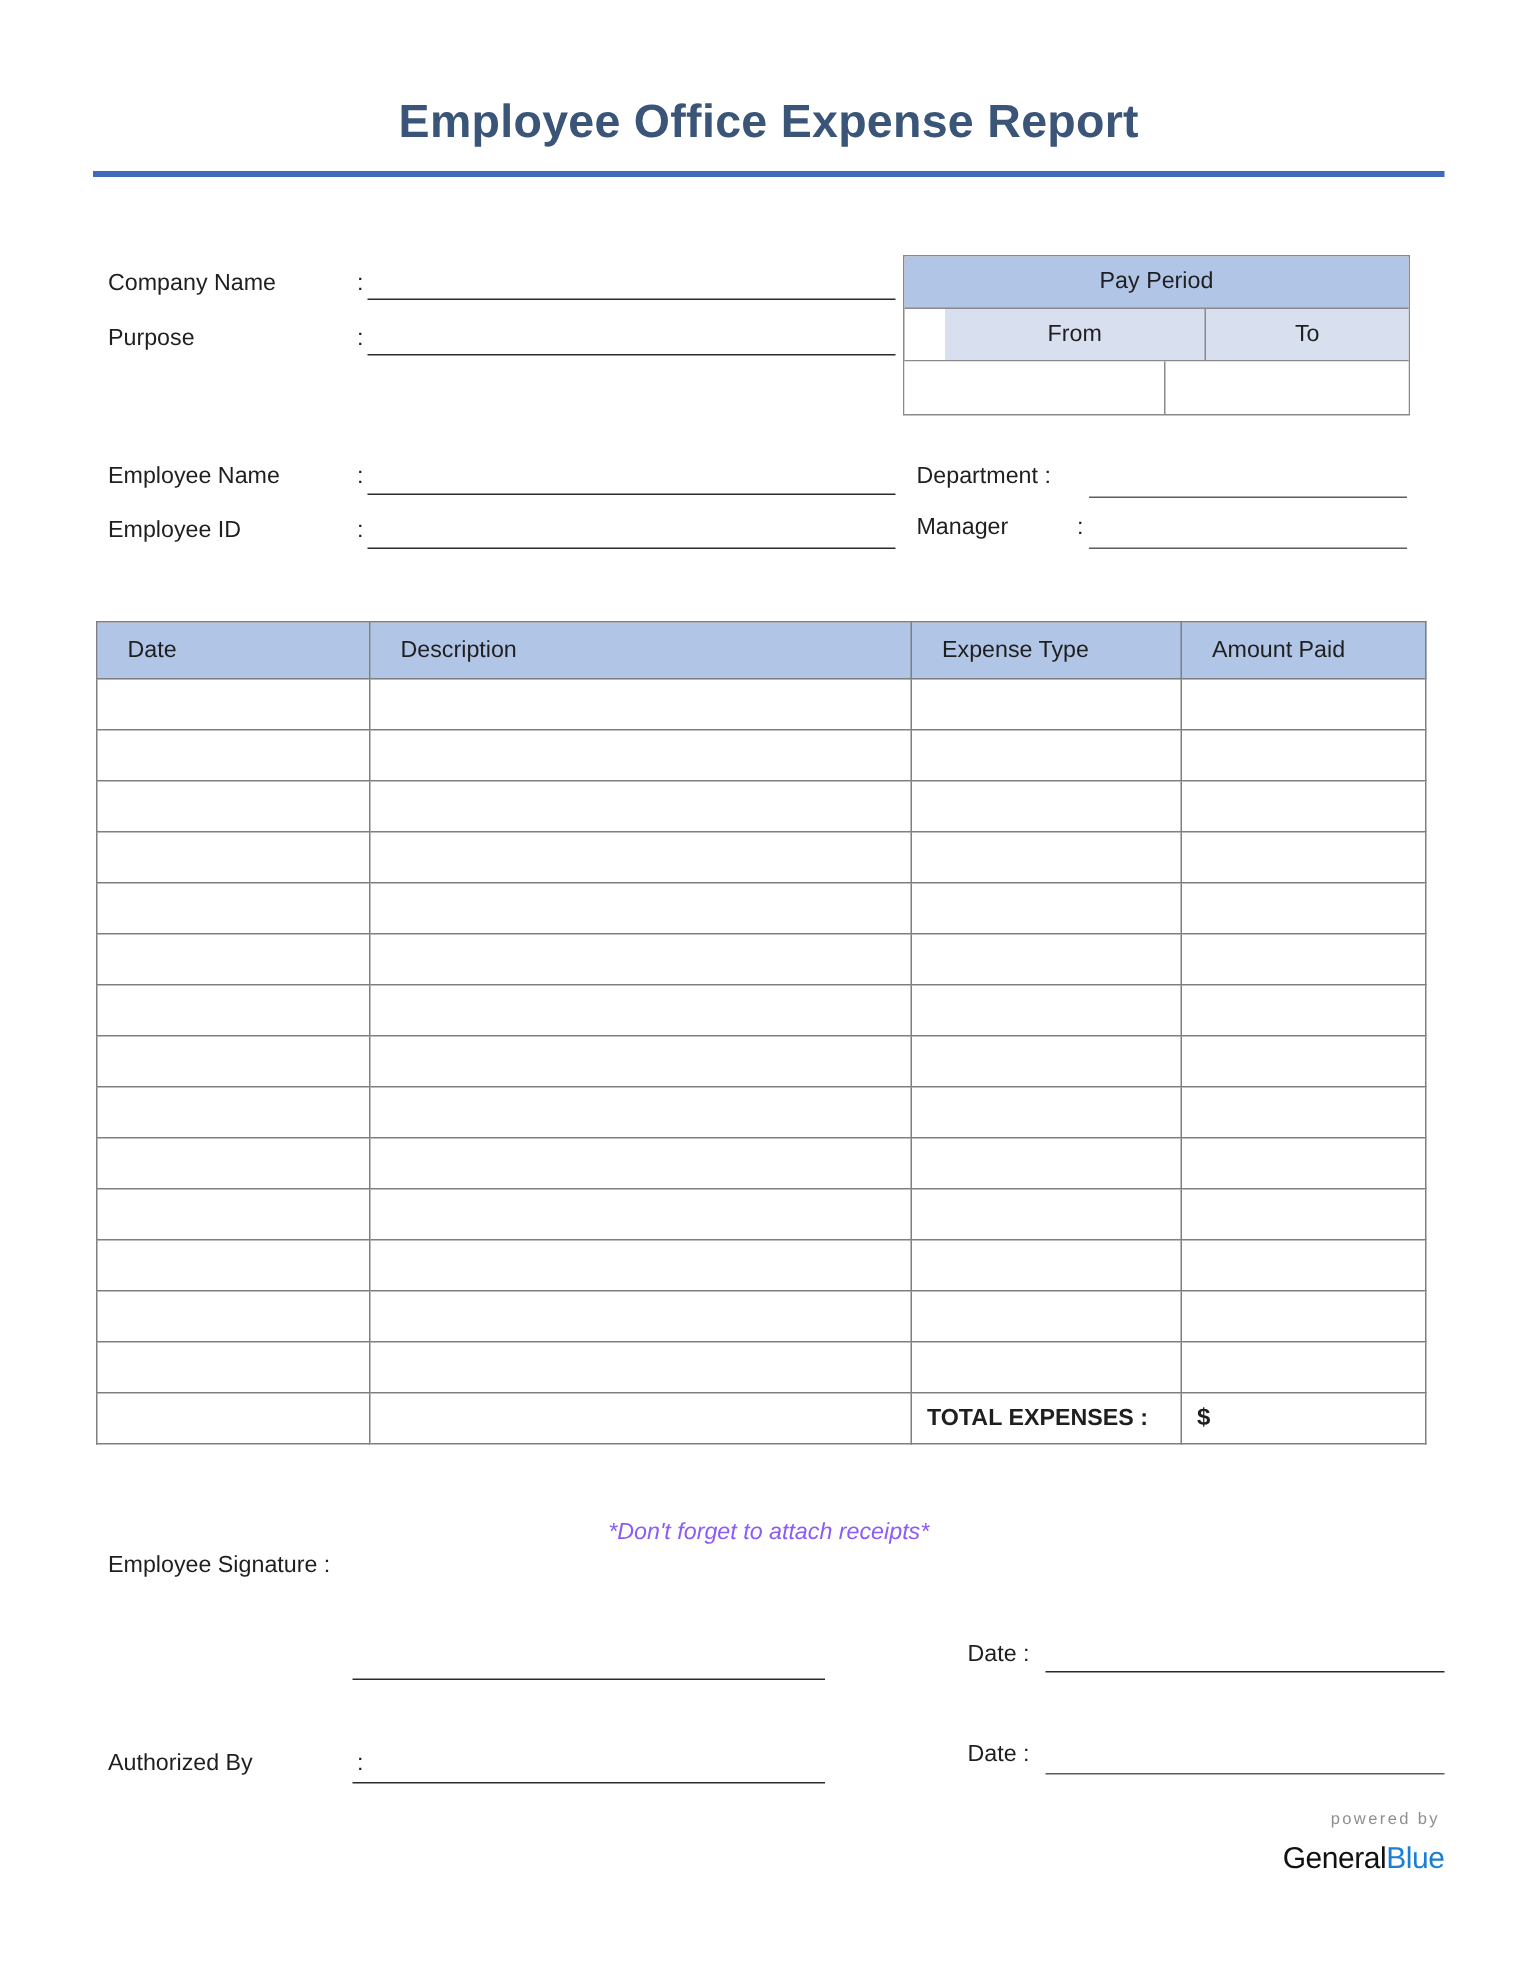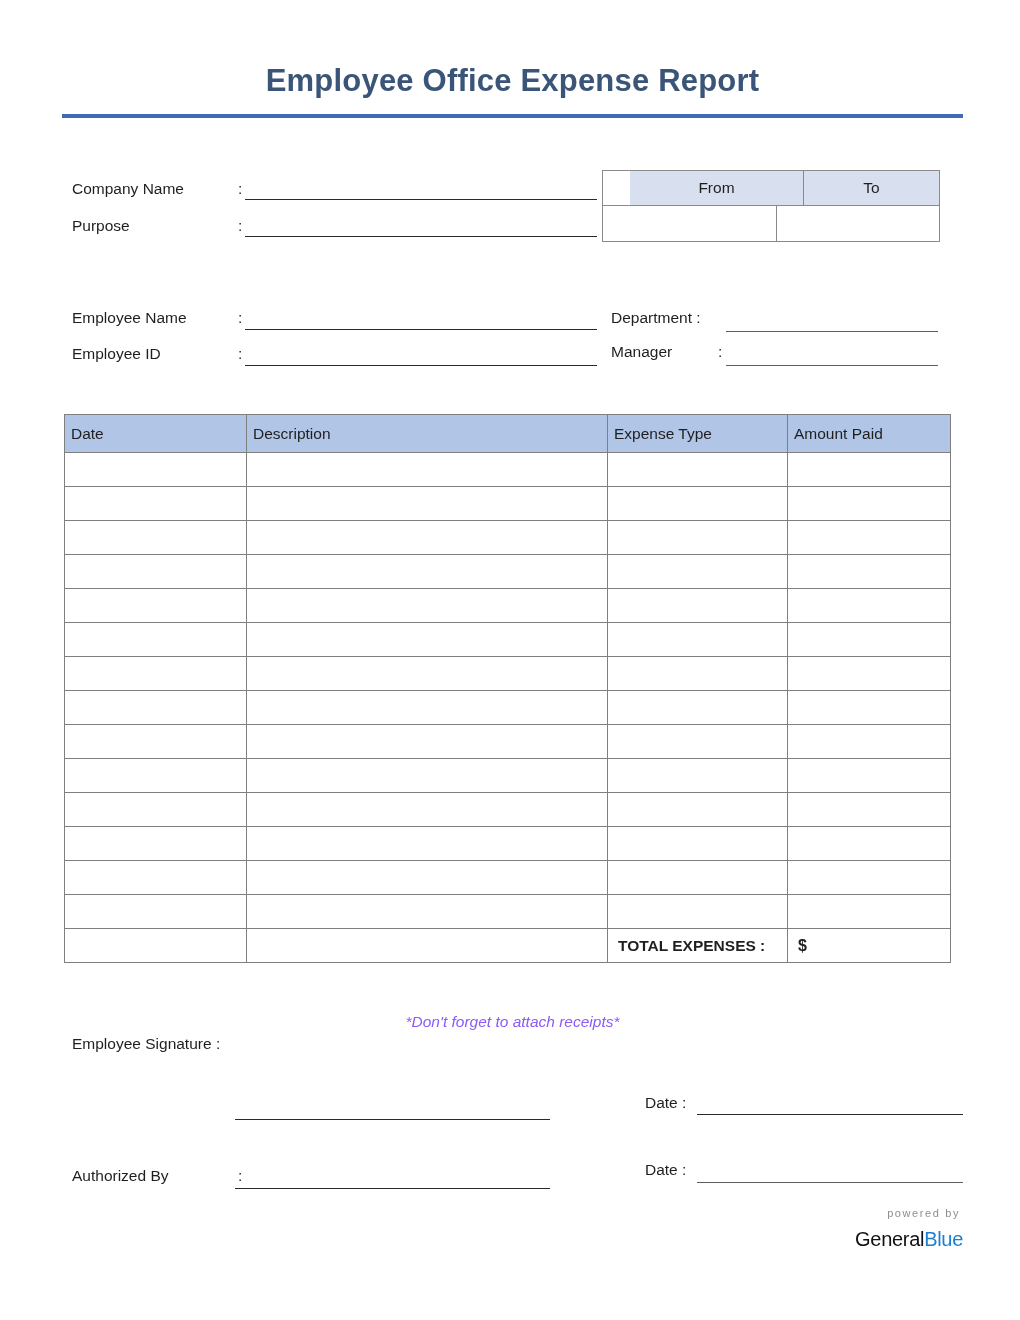--- a/index.html
+++ b/index.html
@@ -145,21 +145,21 @@
     height: 34px;
     font-weight: normal;
     font-size: 15.5px;
     color: #1f1f1f;
     box-sizing: border-box;
   }
   .etable thead th {
     background: #b1c5e7;
     height: 38px;
     text-align: left;
-    padding-left: 6px;
+    padding-left: 20px;
   }
   .etable tbody td {
     background: #ffffff;
   }
   .etable .c-date   { width: 182px; }
   .etable .c-desc   { width: 361px; }
   .etable .c-type   { width: 180px; }
   .etable .c-amt    { width: 163px; }
   .etable td.total-label {
     text-align: left;
@@ -224,20 +224,21 @@
   <div class="colon" style="left:238px; top:179px;">:</div>
   <div class="lbl" style="left:250px; top:179px; width:340px;"></div>
   <div class="uline" style="left:245px; top:199px; width:352px;"></div>
 
   <div class="lbl" style="left:72px; top:216px;">Purpose</div>
   <div class="colon" style="left:238px; top:216px;">:</div>
   <div class="lbl" style="left:250px; top:216px; width:340px;"></div>
   <div class="uline" style="left:245px; top:236px; width:352px;"></div>
 
   <div class="paybox">
+    <div class="pp-head">Pay Period</div>
     <div class="pp-sub">
       <div class="cell first">From</div>
       <div class="cell second">To</div>
     </div>
     <div class="pp-blank">
       <div class="cell first"></div>
       <div class="cell second"></div>
     </div>
   </div>
 

